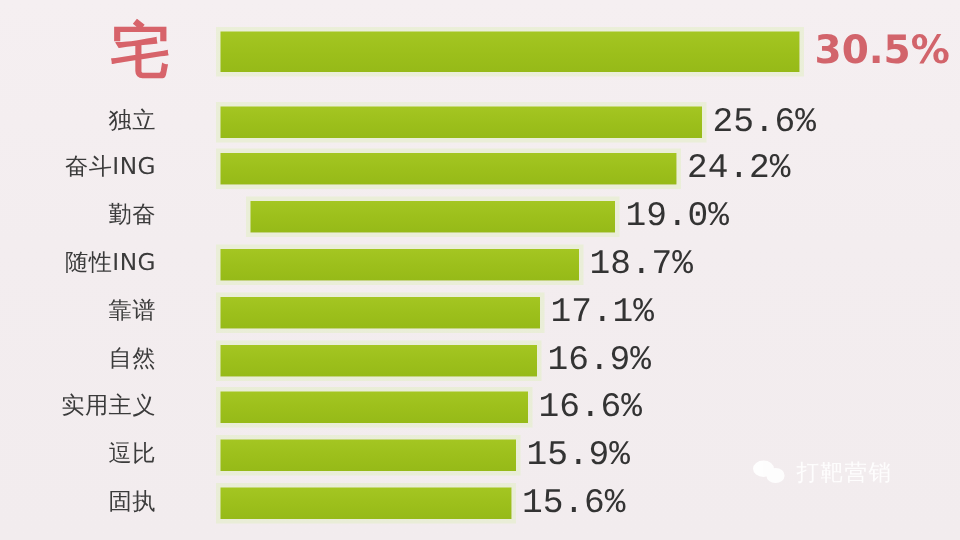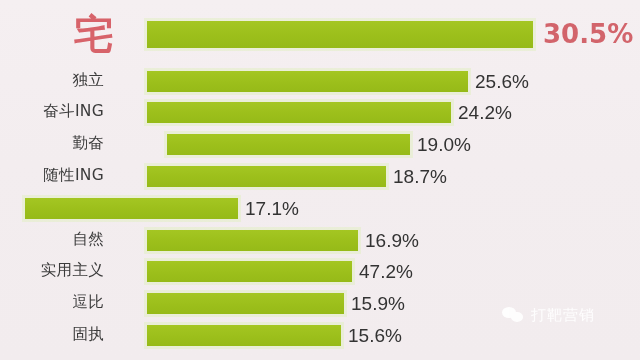--- a/index.html
+++ b/index.html
@@ -60,24 +60,24 @@
     background: linear-gradient(180deg, #a4c622 0%, #9cbf1b 55%, #96ba18 100%);
     box-shadow: 0 0 0 3px rgba(225,238,197,0.55);
     flex: 0 0 auto;
   }
   .row.hero .bar {
     height: 27px;
   }
   .bar-value {
     margin-left: 7px;
     color: #333333;
-    font-size: 19px;
+    font-size: 23px;
     line-height: 1;
     white-space: nowrap;
-    font-family: Liberation Sans, sans-serif;
+    font-family: Liberation Mono, monospace;
   }
   .row.hero .bar-value {
     color: #d2646b;
     font-size: 26px;
     font-weight: bold;
     margin-left: 10px;
     font-family: "DejaVu Sans", "Liberation Sans", sans-serif;
   }
 
   
@@ -163,39 +163,40 @@
 
   <div class="row" style="top:161px;height:30px;">
     <div class="row-label">随性ING</div>
     <div class="bar-wrap">
       <div class="bar" style="width:239px;"></div>
       <div class="bar-value">18.7%</div>
     </div>
   </div>
 
   <div class="row" style="top:193px;height:30px;">
+    <div class="row-label">靠谱</div>
     <div class="bar-wrap">
       <div class="bar" style="width:213px;"></div>
       <div class="bar-value">17.1%</div>
     </div>
   </div>
 
   <div class="row" style="top:225px;height:30px;">
     <div class="row-label">自然</div>
     <div class="bar-wrap">
       <div class="bar" style="width:211px;"></div>
       <div class="bar-value">16.9%</div>
     </div>
   </div>
 
   <div class="row" style="top:256px;height:30px;">
     <div class="row-label">实用主义</div>
     <div class="bar-wrap">
       <div class="bar" style="width:205px;"></div>
-      <div class="bar-value">47.2%</div>
+      <div class="bar-value">16.6%</div>
     </div>
   </div>
 
   <div class="row" style="top:288px;height:30px;">
     <div class="row-label">逗比</div>
     <div class="bar-wrap">
       <div class="bar" style="width:197px;"></div>
       <div class="bar-value">15.9%</div>
     </div>
   </div>

